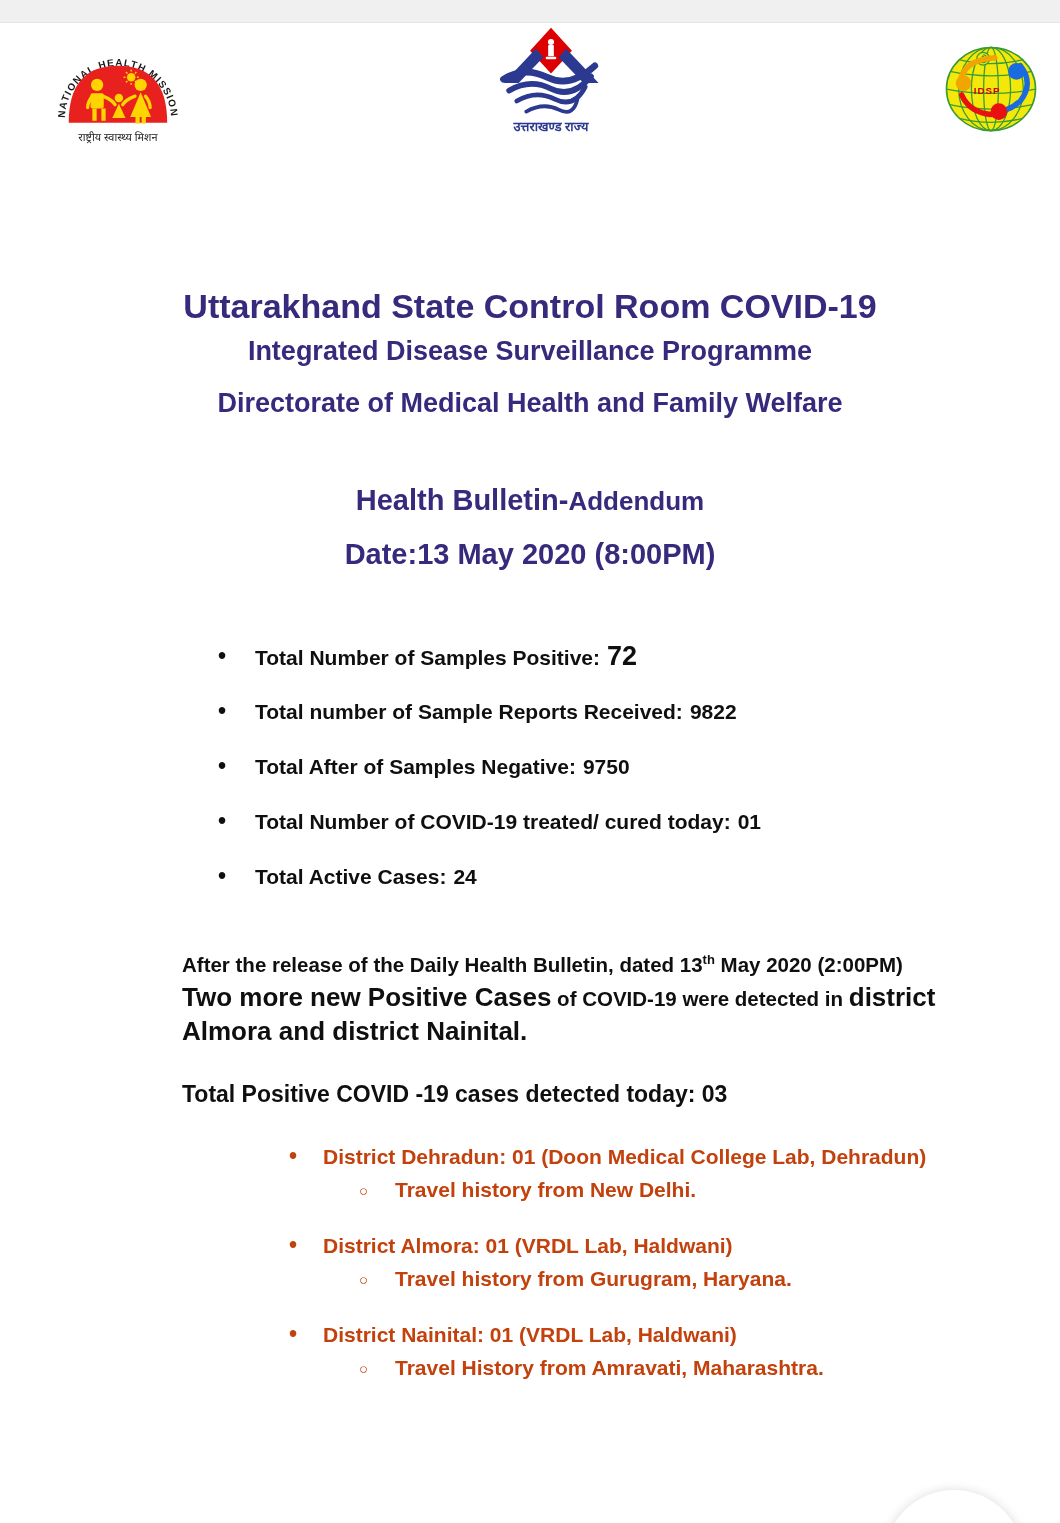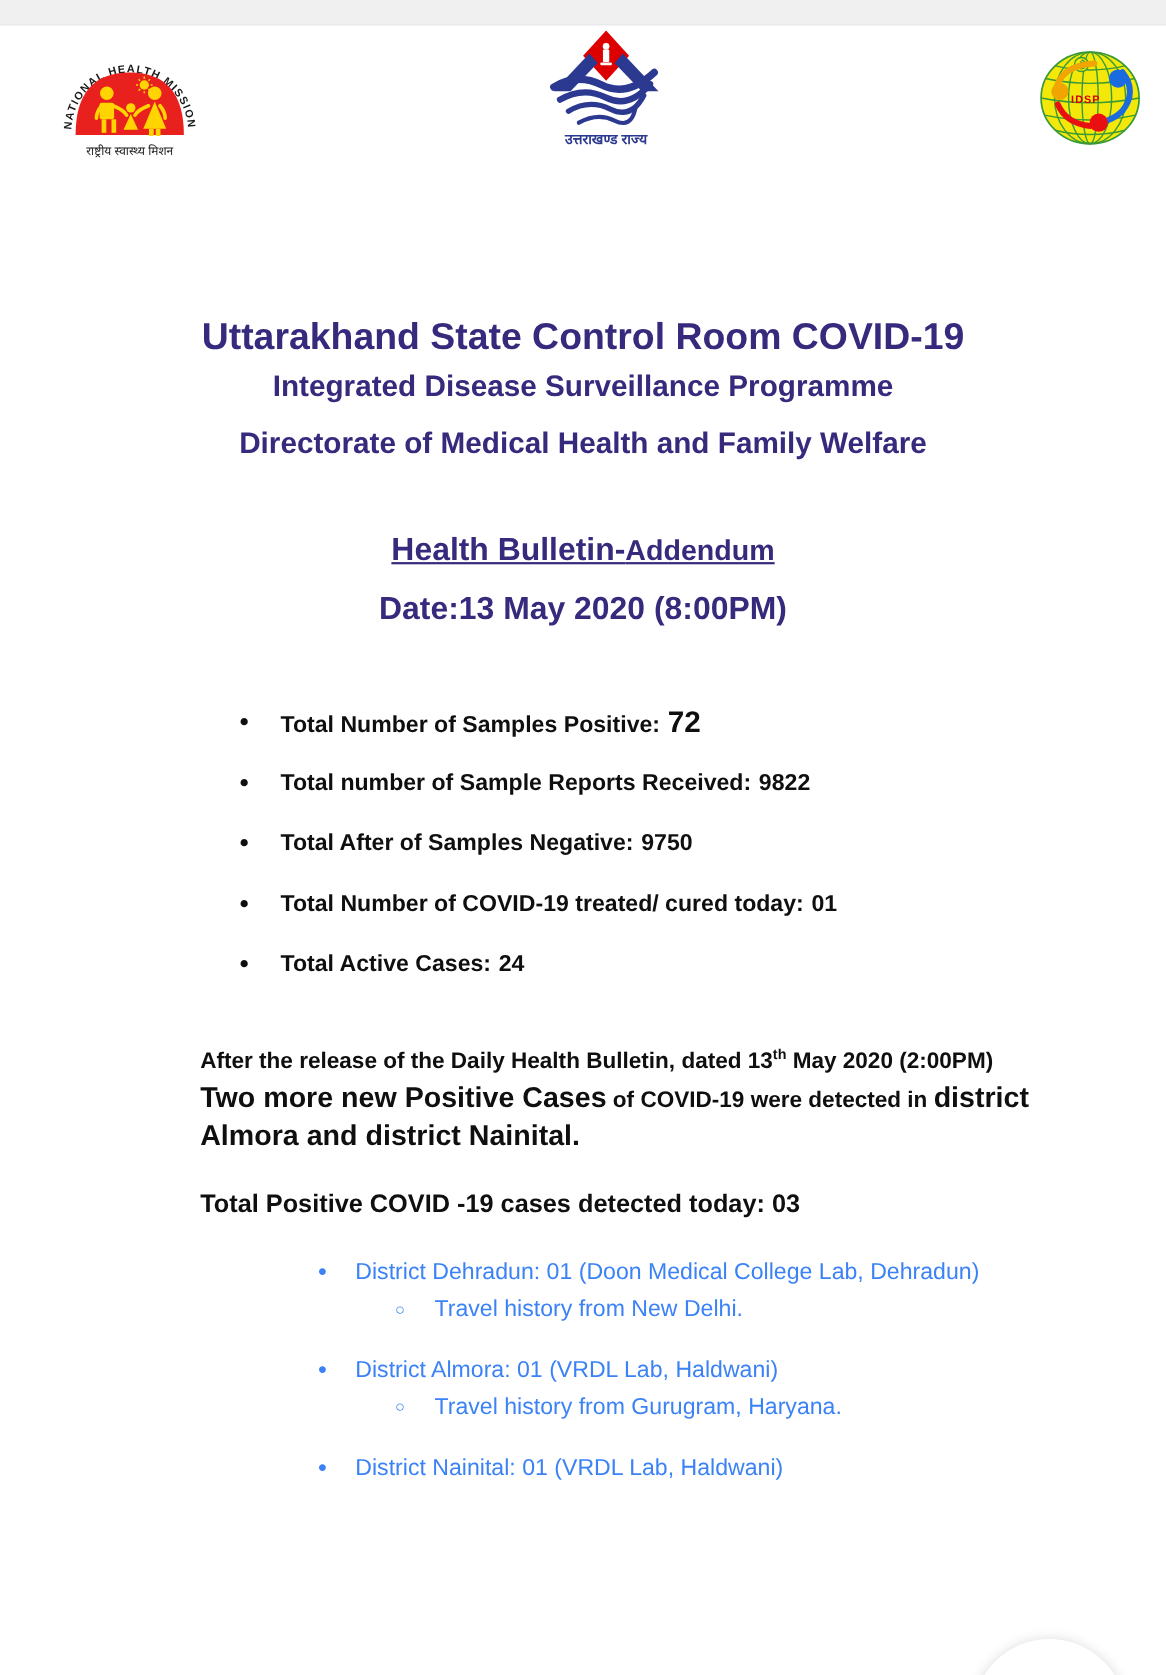--- a/index.html
+++ b/index.html
@@ -19,21 +19,21 @@
   .logo-uk  { left:492px; top:24px; width:118px; }
   .logo-idsp{ left:944px; top:44px; width:94px; }
   
   .ttl {
     position:absolute; left:0; width:1060px; text-align:center;
     color:#362a7d; font-weight:bold; letter-spacing:0;
   }
   .ttl-1 { top:287px; font-size:34px; }
   .ttl-2 { top:336px; font-size:27px; }
   .ttl-3 { top:388px; font-size:27px; }
-  .ttl-b1 { top:484px; font-size:29px;text-decoration:underline; }
+  .ttl-b1 { top:484px; font-size:29px; }
   .ttl-b1 .suffix { font-size:26px; }
   .ttl-b2 { top:538px; font-size:29px; }
   
   .stats {
     position:absolute; left:218px; top:642px; list-style:none;
     color:#0f0f0f; font-weight:bold;
   }
   .stats li {
     position:relative; height:55px; line-height:29px;
     padding-left:37px; font-size:21px;
@@ -52,21 +52,21 @@
   .para .big { font-size:26px; }
   .para sup { font-size:13px; vertical-align:super; line-height:0; }
   
   .today {
     position:absolute; left:182px; top:1081px;
     font-size:23px; font-weight:bold; color:#0f0f0f;
   }
   
   .districts {
     position:absolute; left:288px; top:1140px; width:665px;
-    list-style:none; color:#3b82f6; font-weight:normal;
+    list-style:none; color:#c2410c; font-weight:bold;
   }
   .district { position:relative; margin-bottom:23px; }
   .district-title {
     position:relative; padding-left:35px; font-size:21px;
     line-height:33px; width:655px;
   }
   .district-title::before {
     content:"\2022"; position:absolute; left:1px; top:0;
     font-size:23px; line-height:33px;
   }
@@ -198,18 +198,19 @@
     <li class="district">
       <div class="district-title">District Dehradun: 01 (Doon Medical College Lab, Dehradun)</div>
       <div class="district-detail">Travel history from New Delhi.</div>
     </li>
     <li class="district">
       <div class="district-title">District Almora: 01 (VRDL Lab, Haldwani)</div>
       <div class="district-detail">Travel history from Gurugram, Haryana.</div>
     </li>
     <li class="district">
       <div class="district-title">District Nainital: 01 (VRDL Lab, Haldwani)</div>
+      <div class="district-detail">Travel History from Amravati, Maharashtra.</div>
     </li>
   </ul>
 
   <button class="fab" aria-label="floating button"></button>
 
 </div>
 
 </body></html>

